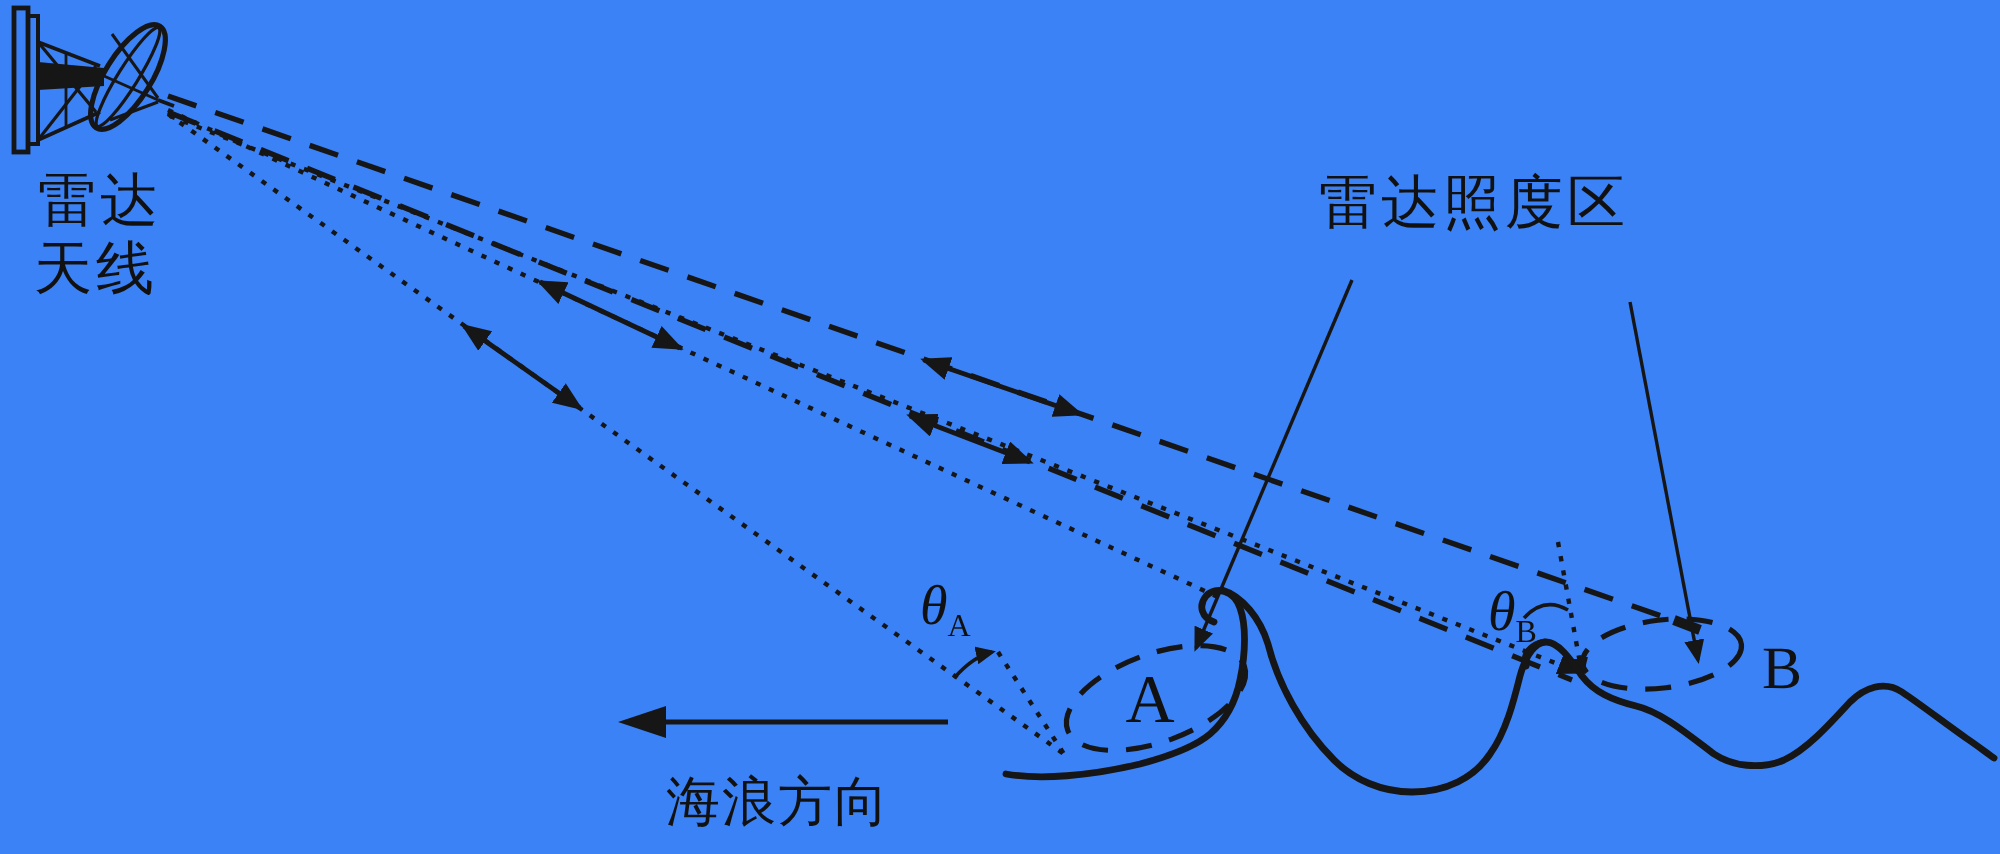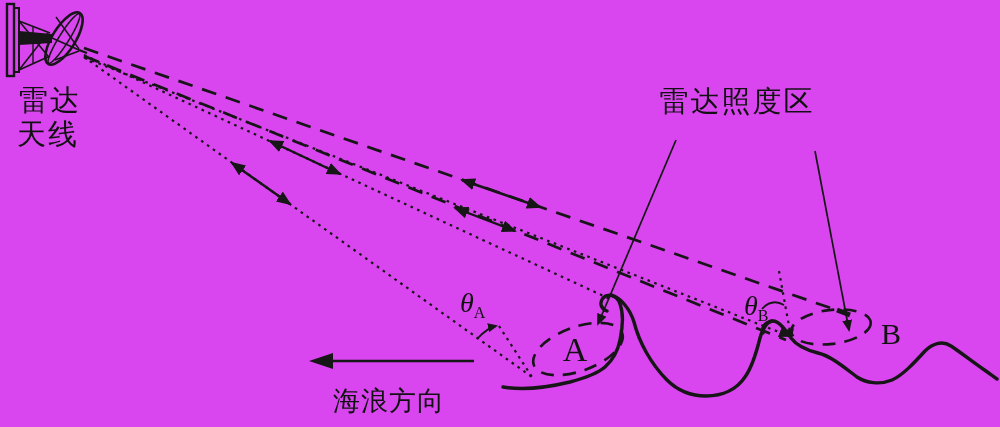--- a/index.html
+++ b/index.html
@@ -1,19 +1,19 @@
 <!DOCTYPE html>
 <html><head>
 <meta charset="utf-8">
 <style>
   html,body{margin:0;padding:0;background:#ffffff;}
   .stage{
     position:relative;
     width:1000px;height:427px;
-    background:#d946ef;
+    background:#3b82f6;
     font-family:"Liberation Serif", serif;
     overflow:hidden;
   }
   svg{display:block;}
   .ink{stroke:#161616;fill:none;}
   .dash{stroke:#161616;fill:none;stroke-width:2.7;stroke-dasharray:15 10;}
   .dash-el{stroke:#161616;fill:none;stroke-width:2.6;stroke-dasharray:13 9;}
   .dot{stroke:#161616;fill:none;stroke-width:2.2;stroke-dasharray:2.6 4.6;}
   .solid{stroke:#161616;fill:none;stroke-width:2.4;}
   .thin{stroke:#161616;fill:none;stroke-width:1.7;}

